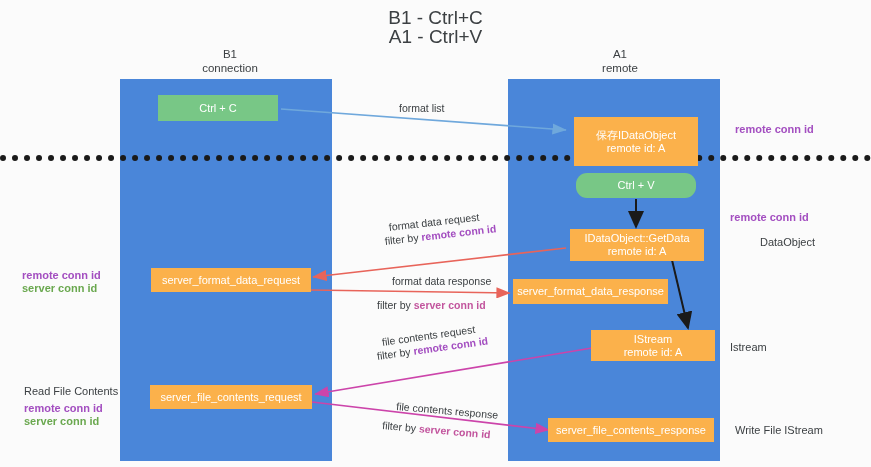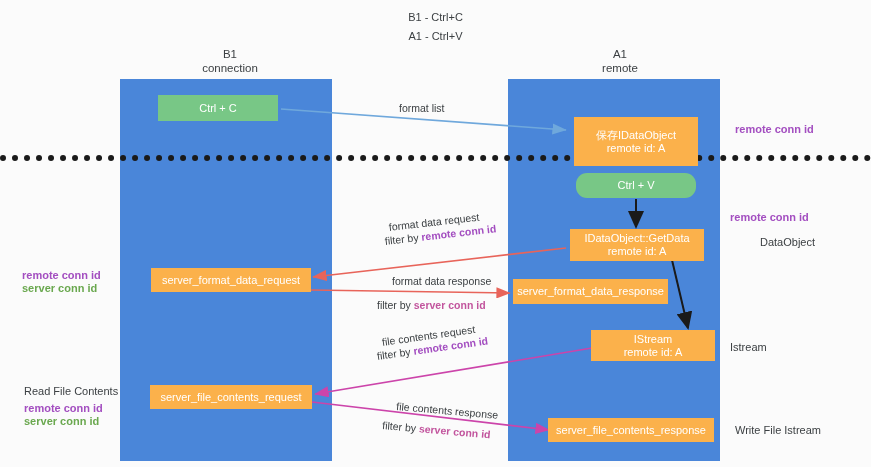--- a/index.html
+++ b/index.html
@@ -10,21 +10,21 @@
     overflow:hidden;
     position:relative;
     color:#3c4043;
   }
   #stage{position:absolute;left:0;top:0;width:871px;height:467px;}
   .abs{position:absolute;}
 
   
   .title{
     width:871px;text-align:center;top:8px;left:0;
-    font-size:11px;line-height:19px;color:#3c4043;
+    font-size:19px;line-height:19px;color:#3c4043;
     white-space:pre-line;
   }
 
   
   .colhead{
     text-align:center;font-size:11.5px;line-height:13.5px;
     color:#3c4043;white-space:pre-line;
   }
 
   
@@ -158,21 +158,21 @@
   </div>
 
   <div class="abs stack kw-remote" style="left:735px;top:123px;">remote conn id</div>
 
   <div class="abs stack kw-remote" style="left:730px;top:211px;">remote conn id</div>
 
   <div class="abs sidelabel" style="left:730px;top:236px;margin-left:30px;">DataObject</div>
 
   <div class="abs sidelabel" style="left:730px;top:341px;">Istream</div>
 
-  <div class="abs sidelabel" style="left:735px;top:424px;">Write File Istream</div>
+  <div class="abs sidelabel" style="left:735px;top:424px;">Write File IStream</div>
 
   <div class="abs stack kw-remote" style="left:22px;top:269px;">remote conn id</div>
   <div class="abs stack kw-server-green" style="left:22px;top:282px;">server conn id</div>
 
   <div class="abs sidelabel" style="left:24px;top:385px;">Read File Contents</div>
   <div class="abs stack kw-remote" style="left:24px;top:402px;">remote conn id</div>
   <div class="abs stack kw-server-green" style="left:24px;top:415px;">server conn id</div>
 
 </div>
 

